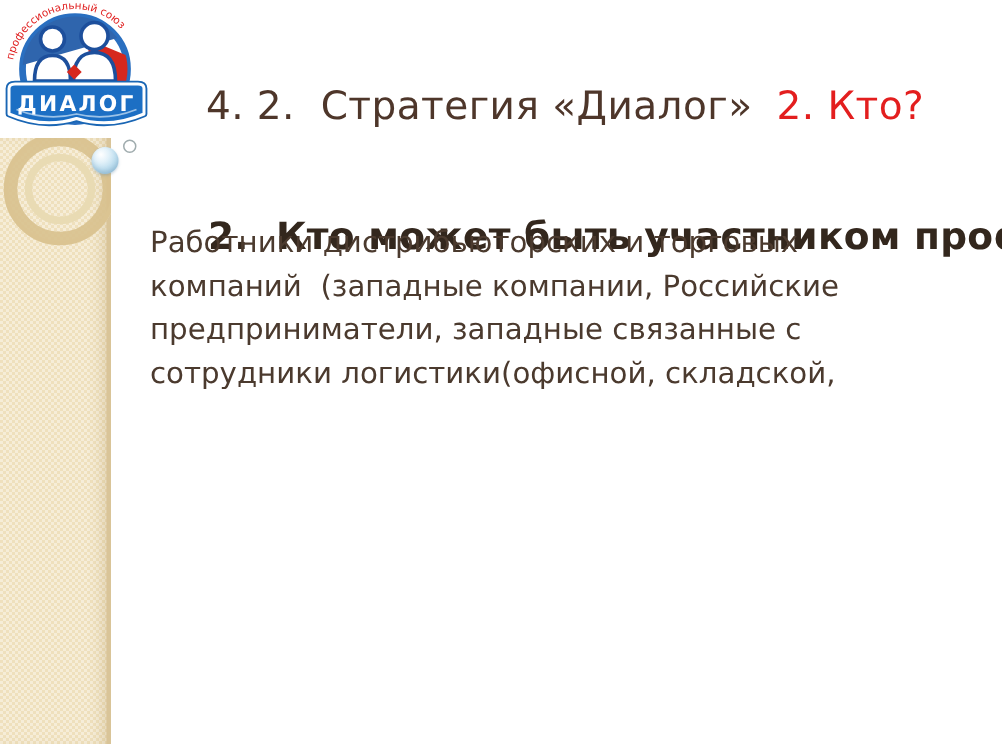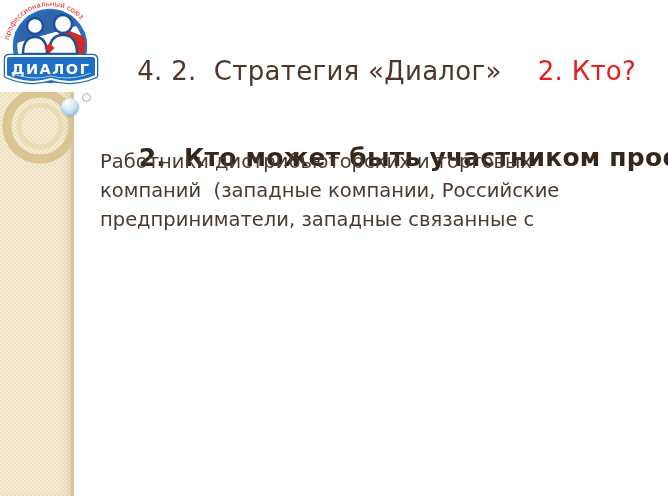--- a/index.html
+++ b/index.html
@@ -26,21 +26,21 @@
   .tiny-ring{
     position:absolute;left:82px;top:93px;width:7px;height:7px;border-radius:50%;
     border:1.5px solid #a0acae;background:transparent;
   }
   .logo{position:absolute;left:2px;top:0;}
   
   .title{
     position:absolute;left:103px;top:26px;white-space:pre;
     font-size:26px;color:#4e362a;letter-spacing:.3px;
   }
-  .title .red{color:#e31e1e;margin-left:36px;}
+  .title .red{color:#e31e1e;margin-left:16px;}
   
   .heading{
     position:absolute;left:103px;top:114px;white-space:pre;
     font-size:25px;font-weight:bold;color:#33271d;letter-spacing:.2px;
   }
   .heading .h-num{margin-right:18px;}
   
   .bodytext{
     position:absolute;left:100px;top:147px;
     font-size:19.5px;color:#4b3a2e;line-height:29px;
@@ -99,15 +99,16 @@
   </div>
 
   <div class="heading">
     <span class="h-num">2.</span><span>Кто может быть участником профсоюза?</span>
   </div>
 
   <div class="bodytext">
     <div>Работники дистрибьюторских и торговых</div>
     <div>компаний  (западные компании, Российские</div>
     <div>предприниматели, западные связанные с</div>
+    <div>сотрудники логистики(офисной, складской,</div>
   </div>
 
 </div>
 
 </body></html>

